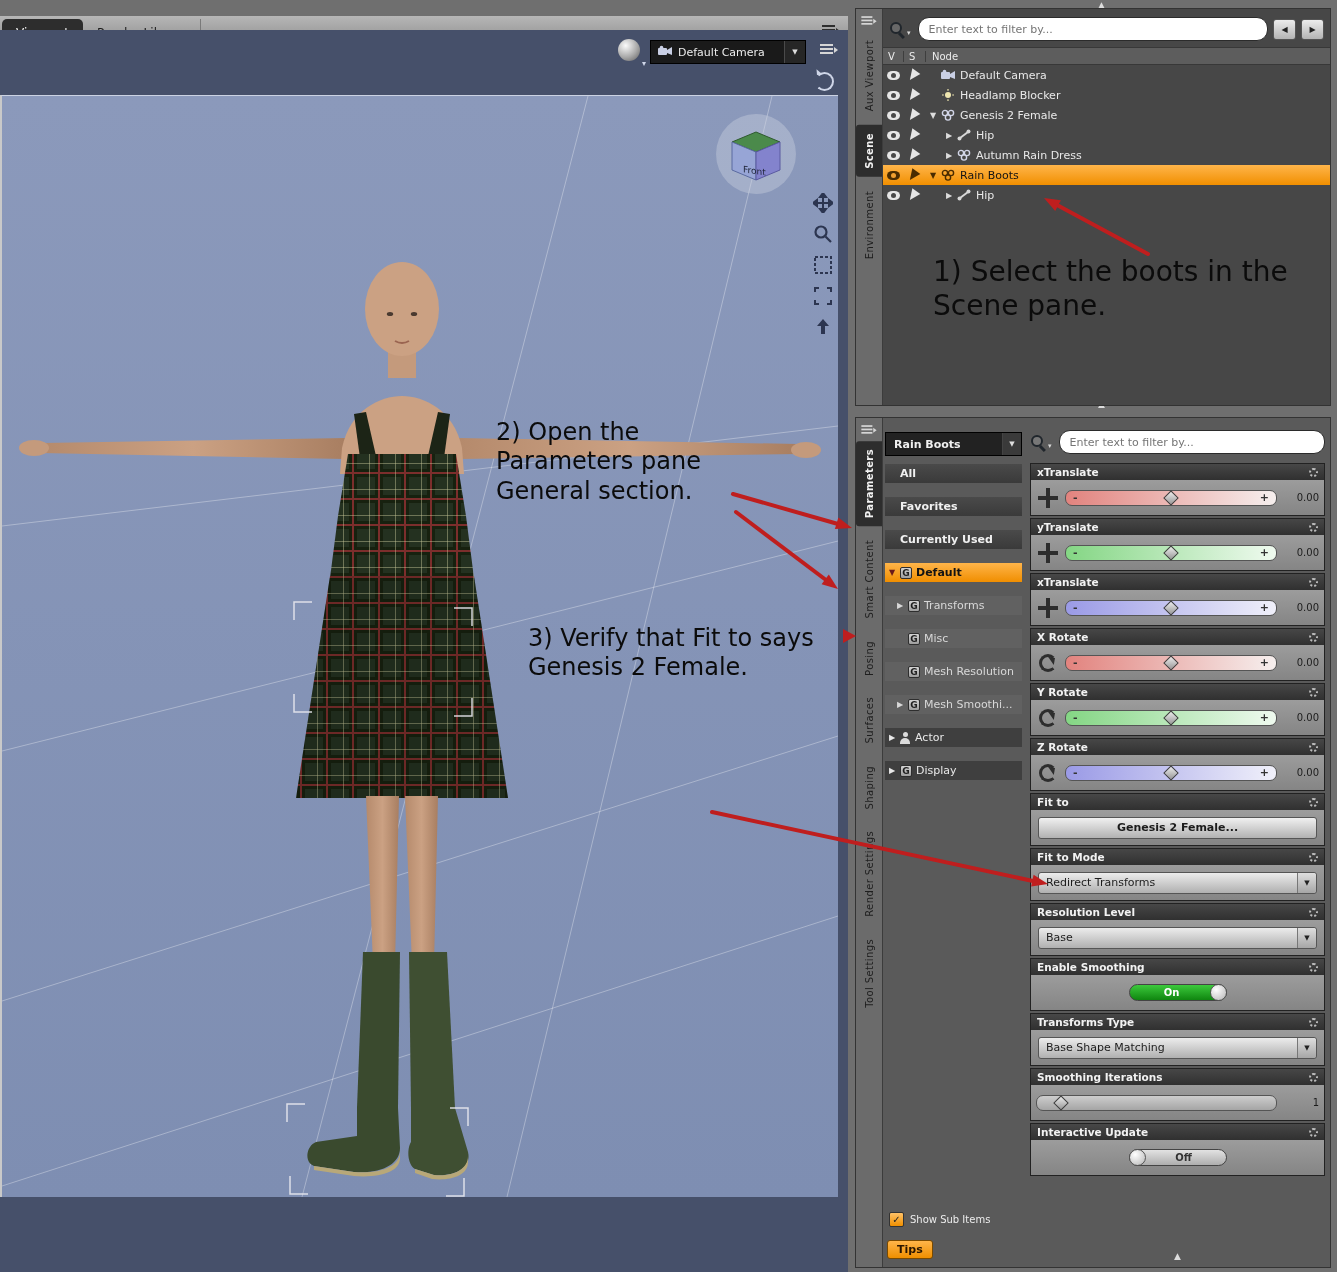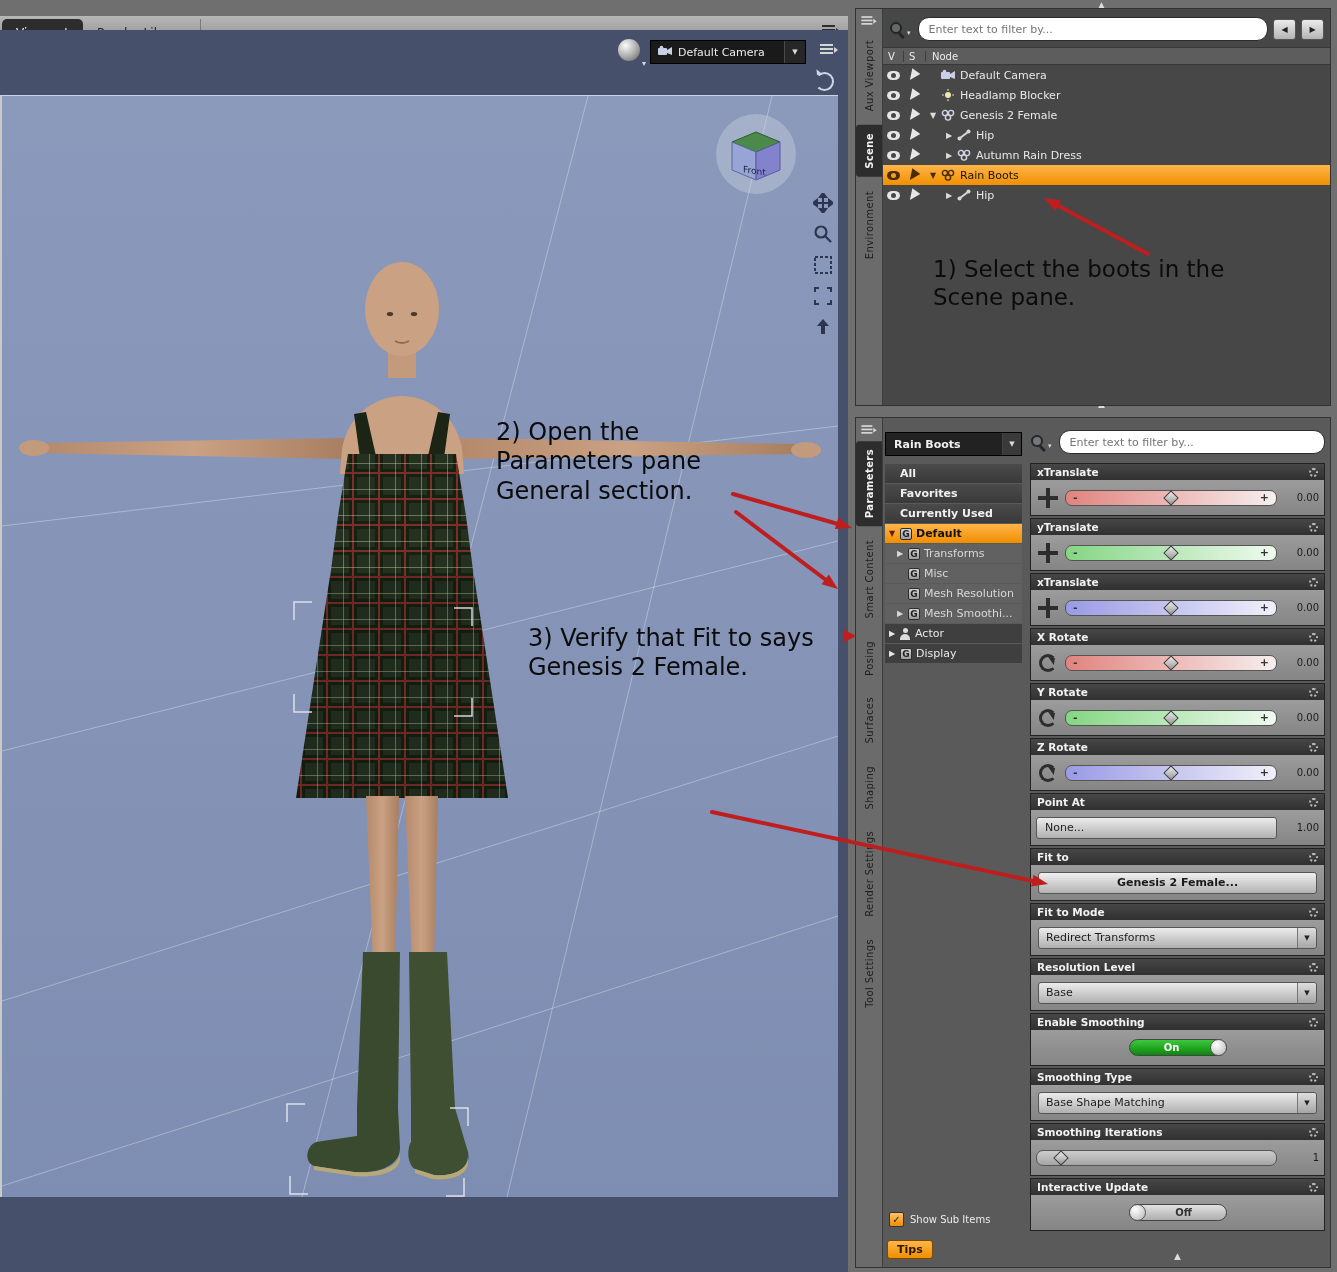--- a/index.html
+++ b/index.html
@@ -96,31 +96,31 @@
   .node-ic{width:16px;height:12px;margin-right:4px;flex:0 0 16px;}
   .trow.selected{background:linear-gradient(#ffb54a,#f18f00);color:#141414;}
   .trow.selected .expander{color:#4a2c00;}
   .eye{width:13px;height:9px;background:#e6e6e6;border-radius:50%/60%;position:relative;}
   .eye::after{content:'';position:absolute;left:4px;top:2px;width:5px;height:5px;background:#474747;border-radius:50%;}
   .trow.selected .eye{background:#4a2c00;}
   .trow.selected .eye::after{background:#f0a030;}
   .cur{width:0;height:0;border-left:9px solid #e6e6e6;border-top:4px solid transparent;
        border-bottom:8px solid transparent;transform:rotate(12deg);}
   .trow.selected .cur{border-left-color:#4a2c00;}
-  .anno.step1{left:50px;top:246px;font-size:23px;}
+  .anno.step1{left:50px;top:246px;font-size:28px;}
 
   
   .params-content{flex:1;position:relative;background:#5a5a5a;}
   .left-col{position:absolute;left:2px;top:0;width:137px;height:100%;}
   .node-sel{margin-top:14px;height:22px;background:#222;border:1px solid #000;display:flex;align-items:center;
             color:#f0f0f0;font-size:11px;font-weight:bold;padding-left:8px;}
   .node-sel .sel-caret{margin-left:auto;width:18px;height:100%;border-left:1px solid #444;background:#3a3a3a;
             display:flex;align-items:center;justify-content:center;font-size:7px;color:#ddd;}
   .cat-list{display:flex;flex-direction:column;margin-top:8px;}
-  .cat{height:19px;display:flex;align-items:center;font-size:11px;padding-left:4px;margin-bottom:1px;}
+  .cat{height:19px;display:flex;align-items:center;font-size:11px;padding-left:4px;margin-bottom:14px;}
   .cat.dark{background:linear-gradient(#4a4a4a,#3a3a3a);color:#f0f0f0;font-weight:bold;}
   .cat.plain{background:#3f3f3f;color:#e8e8e8;}
   .cat.orange{background:linear-gradient(#ffb54a,#f08e00);color:#131313;font-weight:bold;}
   .cat.sub{background:#616161;color:#d8d8d8;padding-left:12px;}
   .cexp{width:11px;font-size:8px;flex:0 0 11px;}
   .cat.orange .cexp{color:#6a1a1a;}
   .gbox{width:12px;height:12px;background:linear-gradient(#d2d2d2,#9e9e9e);border:1px solid #2e2e2e;
         color:#1d1d1d;font-size:9px;font-weight:bold;display:flex;align-items:center;justify-content:center;
         margin-right:4px;border-radius:2px;flex:0 0 12px;box-sizing:border-box;}
   .person-ic{width:10px;height:12px;position:relative;margin-right:5px;flex:0 0 10px;}
@@ -664,30 +664,20 @@
                 <span class="p-icon ic-rot"></span>
                 <div class="track blue">
                   <span>-</span>
                     <span class="diamond"></span>
                     <span>+</span>
                 </div>
                 <span class="p-val">0.00</span>
               </div>
             </div>
 
-            <div class="block">
-              <div class="bh">
-                  <span>Point At</span>
-                  <span class="gear"></span>
-                </div>
-              <div class="bb">
-                <span class="pa-btn">None...</span>
-                <span class="p-val">1.00</span>
-              </div>
-            </div>
 
             <div class="block">
               <div class="bh">
                   <span>Fit to</span>
                   <span class="gear"></span>
                 </div>
               <div class="bb">
                 <span class="fit-btn">Genesis 2 Female...</span>
               </div>
             </div>
@@ -726,21 +716,21 @@
               <div class="bb">
                 <span class="toggle on">
                   <span class="t-label">On</span>
                   <span class="knob"></span>
                 </span>
               </div>
             </div>
 
             <div class="block">
               <div class="bh">
-                  <span>Smoothing Type</span>
+                  <span>Transforms Type</span>
                   <span class="gear"></span>
                 </div>
               <div class="bb">
                 <span class="dd">
                   <span>Base Shape Matching</span>
                   <span class="dd-caret">▼</span>
                 </span>
               </div>
             </div>
 

